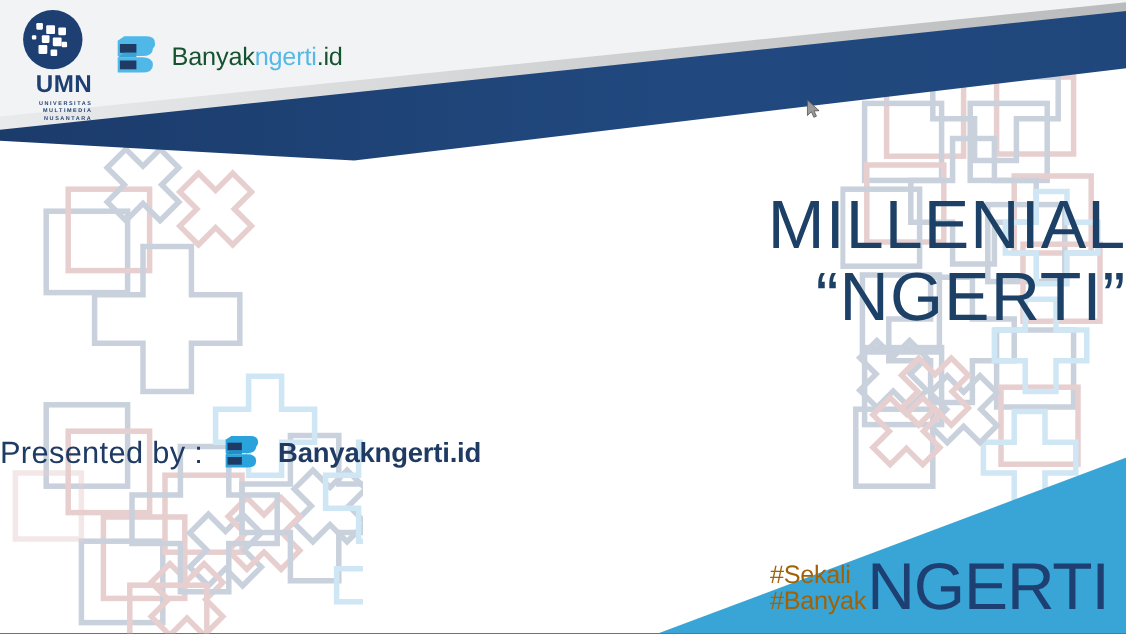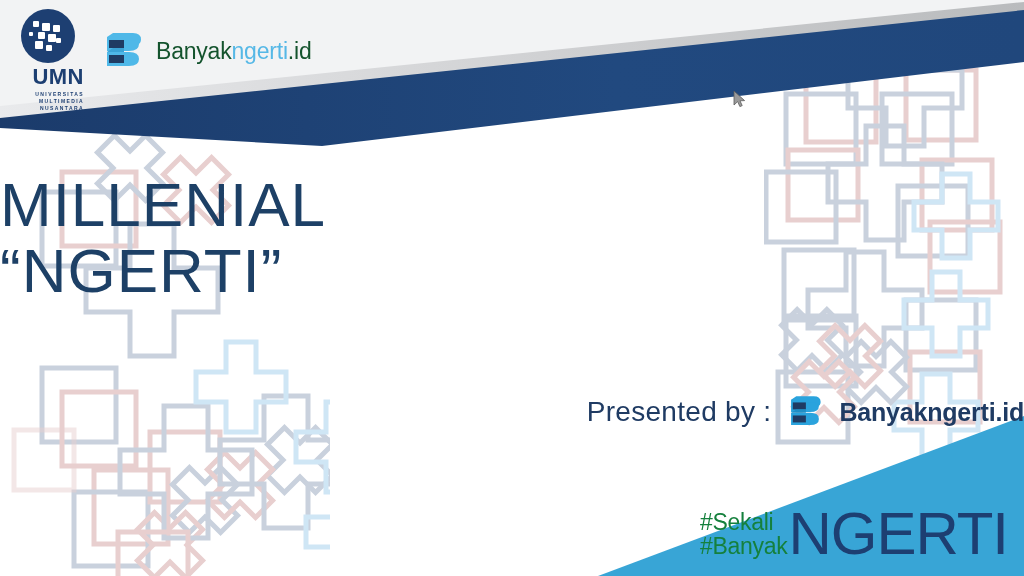--- a/index.html
+++ b/index.html
@@ -100,40 +100,40 @@
   }
   .bn-dark  { color: #14532d; }
   .bn-light { color: #56b8e6; }
 
   
   .title-block {
     position: absolute;
     left: 0;
     top: 172px;
     width: 1024px;
-    text-align: left;
+    text-align: right;
     z-index: 5;
   }
   .title-line {
     color: #1d4066;
     font-size: 62px;
     line-height: 1.06;
     letter-spacing: 1px;
     white-space: nowrap;
   }
 
   
   .presented {
     position: absolute;
     left: 0;
     top: 392px;
     width: 1024px;
     display: flex;
     align-items: center;
-    justify-content: flex-end;
+    justify-content: flex-start;
     gap: 14px;
     z-index: 5;
   }
   .presented-label {
     color: #1f3b63;
     font-size: 28px;
     letter-spacing: 0.3px;
   }
   .presented .bn-mark { width: 40px; height: 40px; }
   .presented-text {
@@ -146,21 +146,21 @@
   
   .tagline {
     position: absolute;
     right: 16px;
     bottom: 12px;
     display: flex;
     align-items: center;
     z-index: 6;
   }
   .tagline-hash {
-    color: #15803d;
+    color: #a16207;
     font-size: 23px;
     line-height: 1.05;
     text-align: left;
     letter-spacing: -0.3px;
   }
   .tagline-big {
     color: #1d3f72;
     font-size: 60px;
     line-height: 1;
     letter-spacing: -1px;

